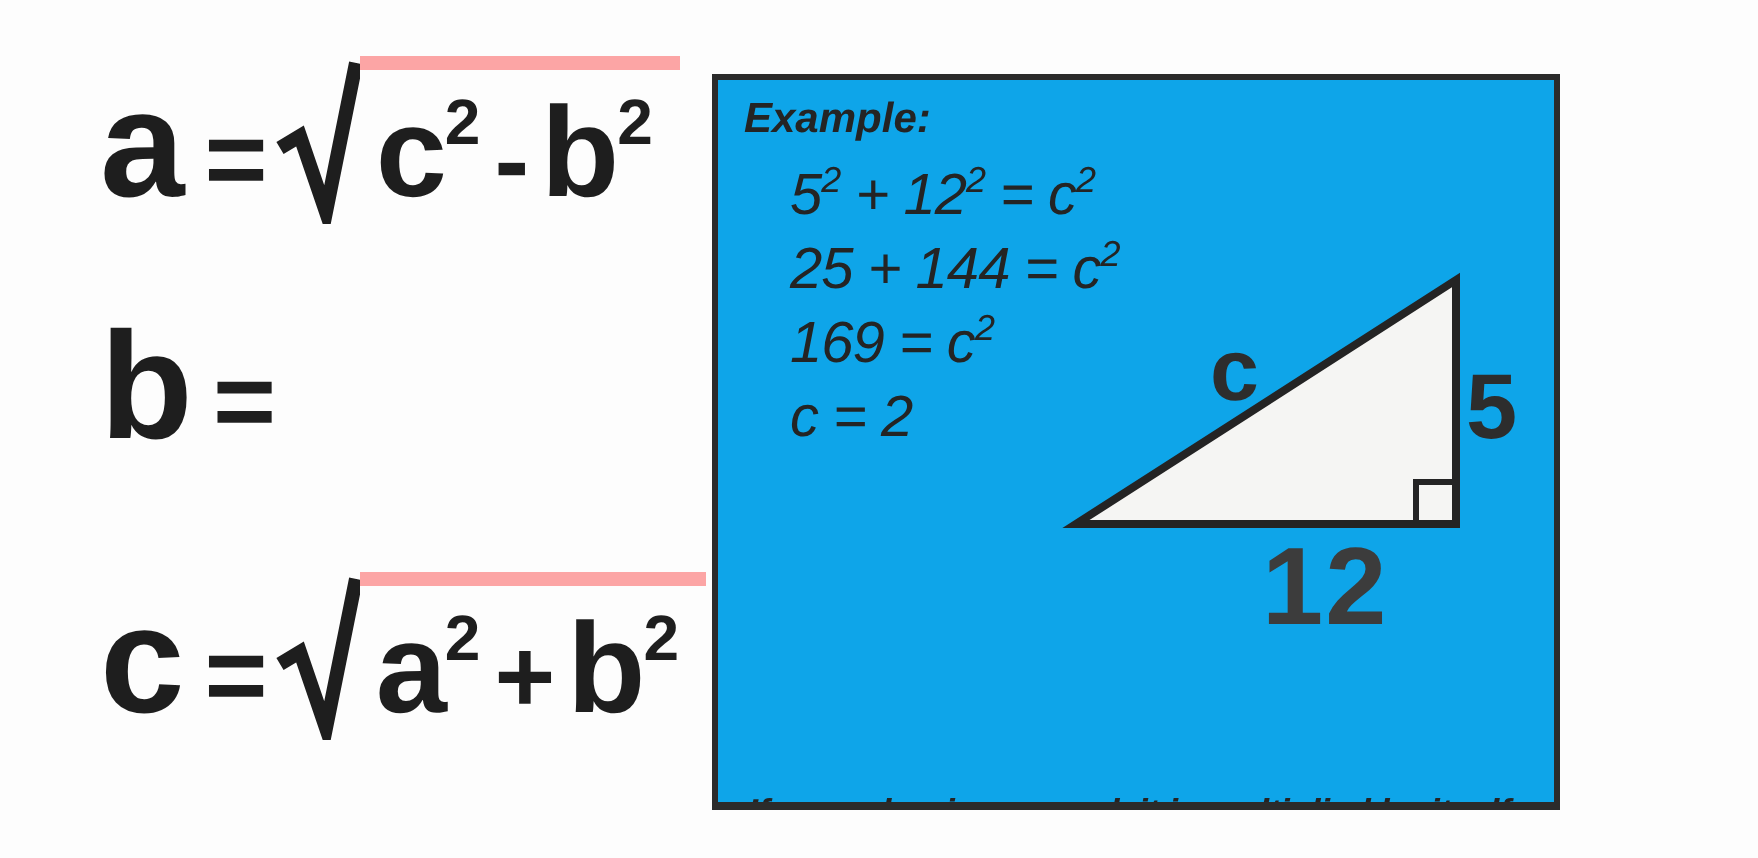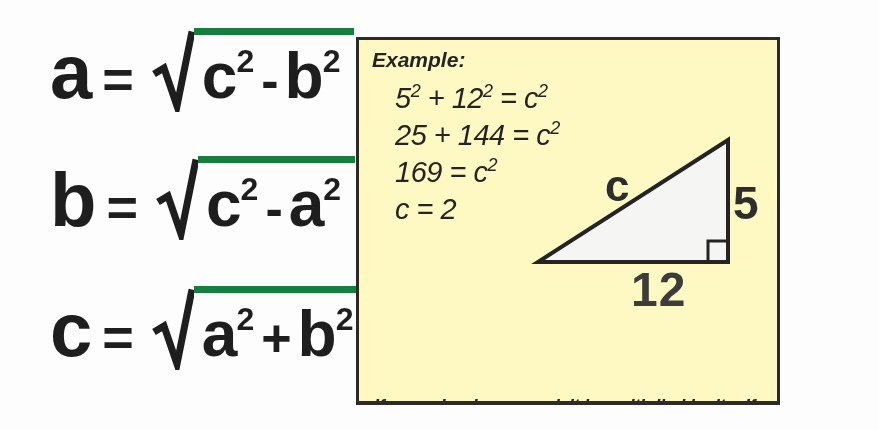--- a/index.html
+++ b/index.html
@@ -20,40 +20,40 @@
     display: flex;
     align-items: baseline;
     font-weight: 700;
     color: #1e1e1e;
     white-space: nowrap;
   }
   .formula .lhs { font-size: 76px; line-height: 1; letter-spacing: -2px; }
   .formula .eq  { font-size: 54px; margin: 0 4px 0 12px; }
   .rad {
     position: relative;
-    margin-left: 56px;
-    border-top: 7px solid #15803d;
+    margin-left: 42px;
+    border-top: 7px solid #fca5a5;
     padding: 8px 14px 0 8px;
     font-size: 64px;
     line-height: 1.05;
     letter-spacing: -1px;
   }
   .rad .tick { position: absolute; top: -7px; left: -42px; }
   .rad sup { font-size: 32px; vertical-align: 26px; line-height: 0; letter-spacing: 0; }
   .rad .op { font-size: 52px; margin: 0 7px; }
   #formula-1 { top: 28px; }
   #formula-2 { top: 156px; }
   #formula-3 { top: 286px; }
 
   
   .example-box {
     position: absolute;
     left: 356px; top: 37px;
     width: 424px; height: 368px;
-    background: #fef9c3;
+    background: #0ea5e9;
     border: 3px solid #2b2b2b;
     border-bottom-width: 4px;
     font-style: italic;
     color: #242424;
     overflow: hidden;
   }
   .box-heading {
     position: absolute; left: 13px; top: 8px;
     font-size: 21px; font-weight: 700;
   }
@@ -64,21 +64,21 @@
   }
   .step sup { font-size: 18px; vertical-align: 11px; line-height: 0; }
 
   .tri-svg { position: absolute; left: 0; top: 0; width: 418px; height: 361px; }
   .tri-label {
     position: absolute; font-weight: 700; font-style: normal;
     line-height: 1; color: #2d2d2d;
   }
   .label-c  { left: 246px; top: 124px; font-size: 44px; }
   .label-5  { left: 374px; top: 140px; font-size: 46px; }
-  .label-12 { left: 272px; top: 226px; font-size: 48px; color: #3c3c3c; letter-spacing: 1px; }
+  .label-12 { left: 272px; top: 226px; font-size: 55px; color: #3c3c3c; letter-spacing: 1px; }
 
   .footer {
     position: absolute; left: 15px; top: 301px;
     font-weight: 700; font-size: 18px; line-height: 26px;
     white-space: pre; letter-spacing: -0.3px;
   }
 </style>
 </head>
 <body>
 
@@ -90,25 +90,20 @@
     <span class="rad">
       <svg class="tick" width="42" height="84" viewBox="0 0 42 84">
         <path d="M2 46 L12 40 L25 78 L40 3.5" fill="none" stroke="#1e1e1e" stroke-width="7" stroke-linejoin="miter"></path>
       </svg><span>c</span><sup>2</sup><span class="op">-</span><span>b</span><sup>2</sup>
     </span>
   </div>
 
   <div class="formula" id="formula-2">
     <span class="lhs">b</span>
     <span class="eq">=</span>
-    <span class="rad">
-      <svg class="tick" width="42" height="84" viewBox="0 0 42 84">
-        <path d="M2 46 L12 40 L25 78 L40 3.5" fill="none" stroke="#1e1e1e" stroke-width="7" stroke-linejoin="miter"></path>
-      </svg><span>c</span><sup>2</sup><span class="op">-</span><span>a</span><sup>2</sup>
-    </span>
   </div>
 
   <div class="formula" id="formula-3">
     <span class="lhs">c</span>
     <span class="eq">=</span>
     <span class="rad">
       <svg class="tick" width="42" height="84" viewBox="0 0 42 84">
         <path d="M2 46 L12 40 L25 78 L40 3.5" fill="none" stroke="#1e1e1e" stroke-width="7" stroke-linejoin="miter"></path>
       </svg><span>a</span><sup>2</sup><span class="op">+</span><span>b</span><sup>2</sup>
     </span>

